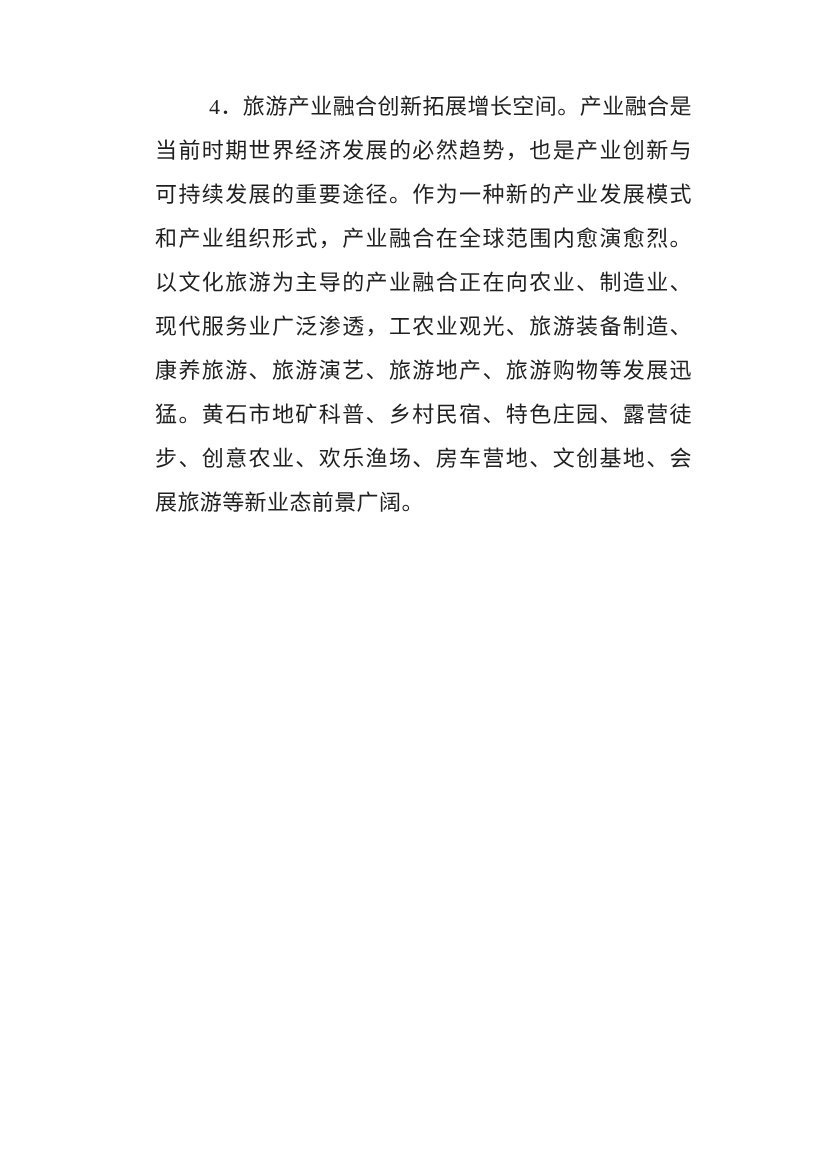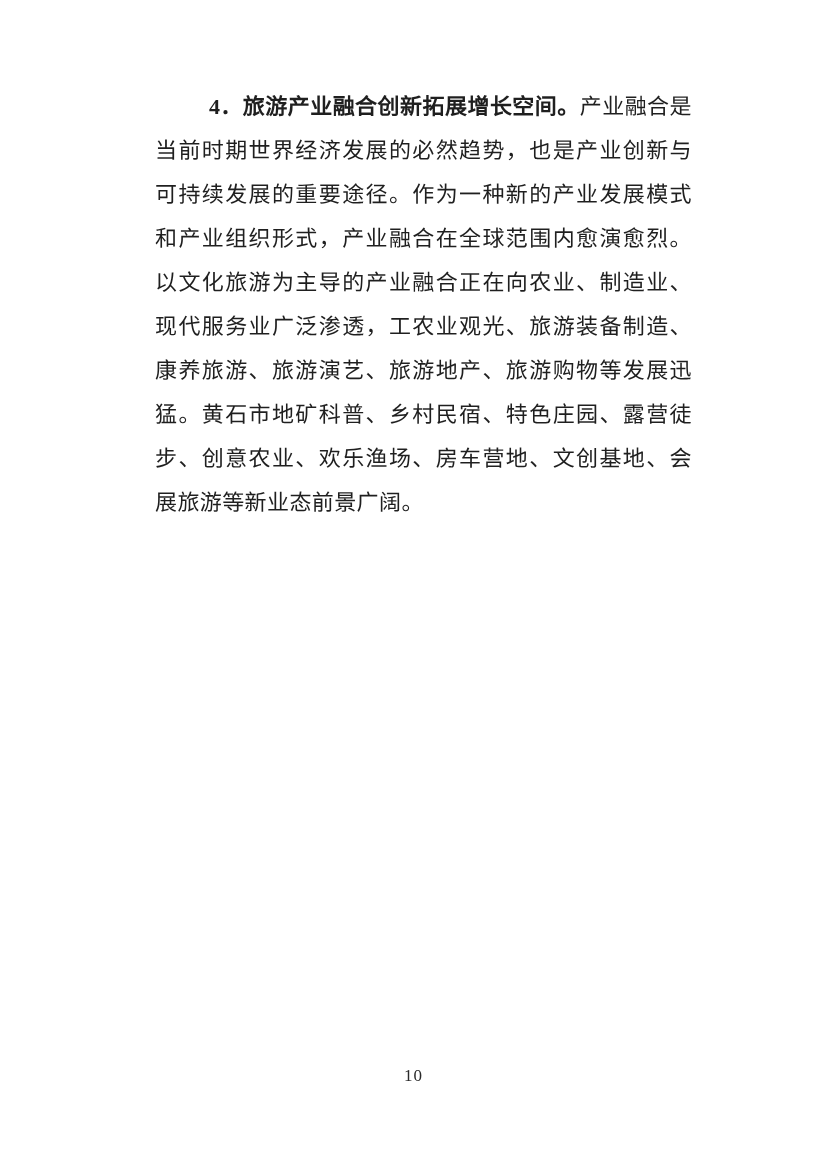--- a/index.html
+++ b/index.html
@@ -30,21 +30,21 @@
     letter-spacing: 0.4px;
     text-align: justify;
     text-justify: inter-ideograph;
     word-break: break-all;
     overflow-wrap: anywhere;
   }
   .para.indent {
     text-indent: 2.45em;
   }
   .para-heading {
-    font-weight: bold;
+    font-weight: normal;
   }
   .page-number {
     position: absolute;
     top: 1064px;
     left: 0;
     width: 100%;
     text-align: center;
     font-size: 17px;
     line-height: 24px;
     letter-spacing: 1px;
@@ -56,14 +56,13 @@
 
 <div class="page">
   <div class="text-block">
 
 
     <p class="para indent"><span class="para-heading">4．旅游产业融合创新拓展增长空间。</span><span>产业融合是当前时期世界经济发展的必然趋势，也是产业创新与可持续发展的重要途径。作为一种新的产业发展模式和产业组织形式，产业融合在全球范围内愈演愈烈。以文化旅游为主导的产业融合正在向农业、制造业、现代服务业广泛渗透，工农业观光、旅游装备制造、康养旅游、旅游演艺、旅游地产、旅游购物等发展迅猛。黄石市地矿科普、乡村民宿、特色庄园、露营徒步、创意农业、欢乐渔场、房车营地、文创基地、会展旅游等新业态前景广阔。</span></p>
 
 
   </div>
 
-  <div class="page-number">10</div>
 </div>
 
 </body></html>

